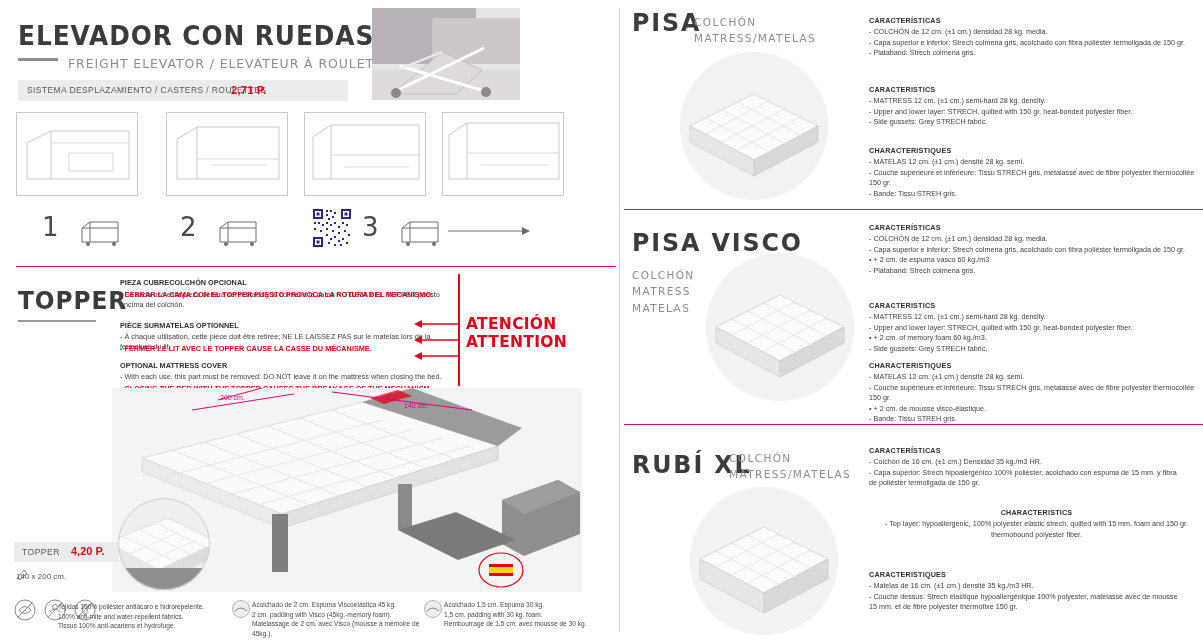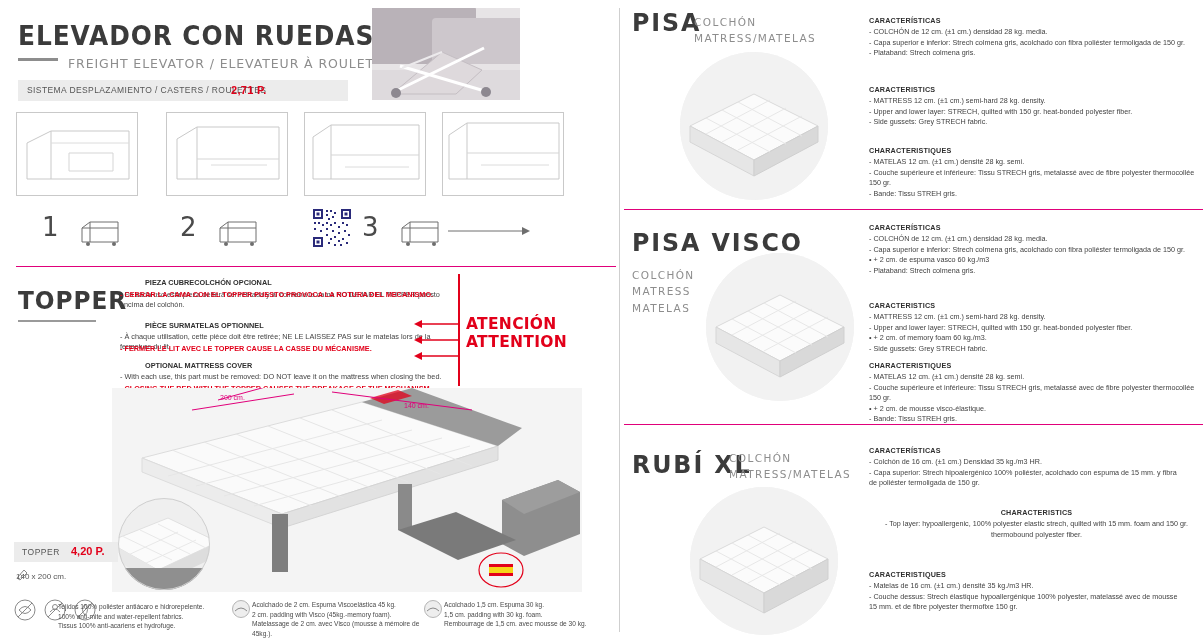--- a/index.html
+++ b/index.html
@@ -87,21 +87,21 @@
 
   .topper-title {
     position:absolute; left:18px; top:286px;
     font-family:"DejaVu Sans", sans-serif; font-weight:bold;
     font-size:25px; letter-spacing:1px; color:#3b3b3b;
     transform:scaleX(0.93); transform-origin:left top;
   }
   .topper-underline { position:absolute; left:18px; top:320px; width:78px; height:2px; background:#9a9a9a; }
 
   .tp-text { position:absolute; font-size:7.3px; line-height:1.38; color:#444; }
-  .tp-head { font-weight:bold; color:#2f2f2f;margin-left:25px; }
+  .tp-head { font-weight:bold; color:#2f2f2f; }
   .tp-red { color:#e2001a; font-weight:bold; }
 
   .atencion {
     position:absolute; left:466px; top:316px;
     color:#e2001a; font-weight:bold; font-size:15.5px;
     font-family:"DejaVu Sans", sans-serif; line-height:1.15; letter-spacing:0.3px;
   }
   .arrows { position:absolute; left:412px; top:318px; }
   .redline { position:absolute; left:458px; top:274px; width:2px; height:112px; background:#e2001a; }
 

